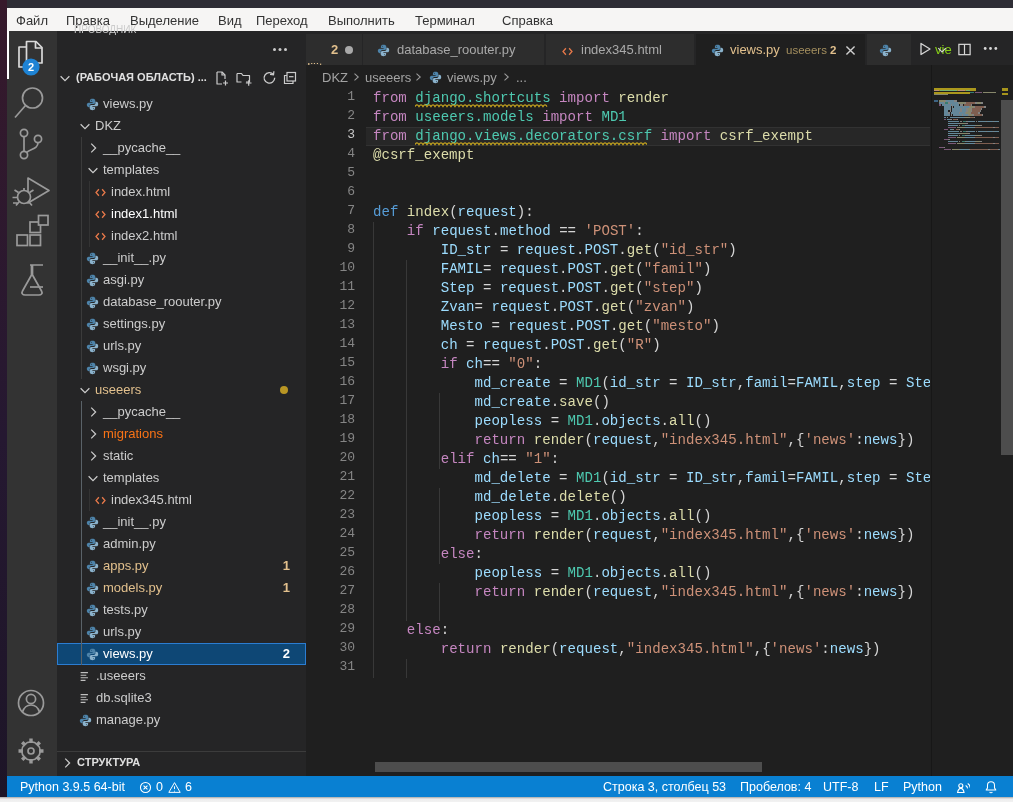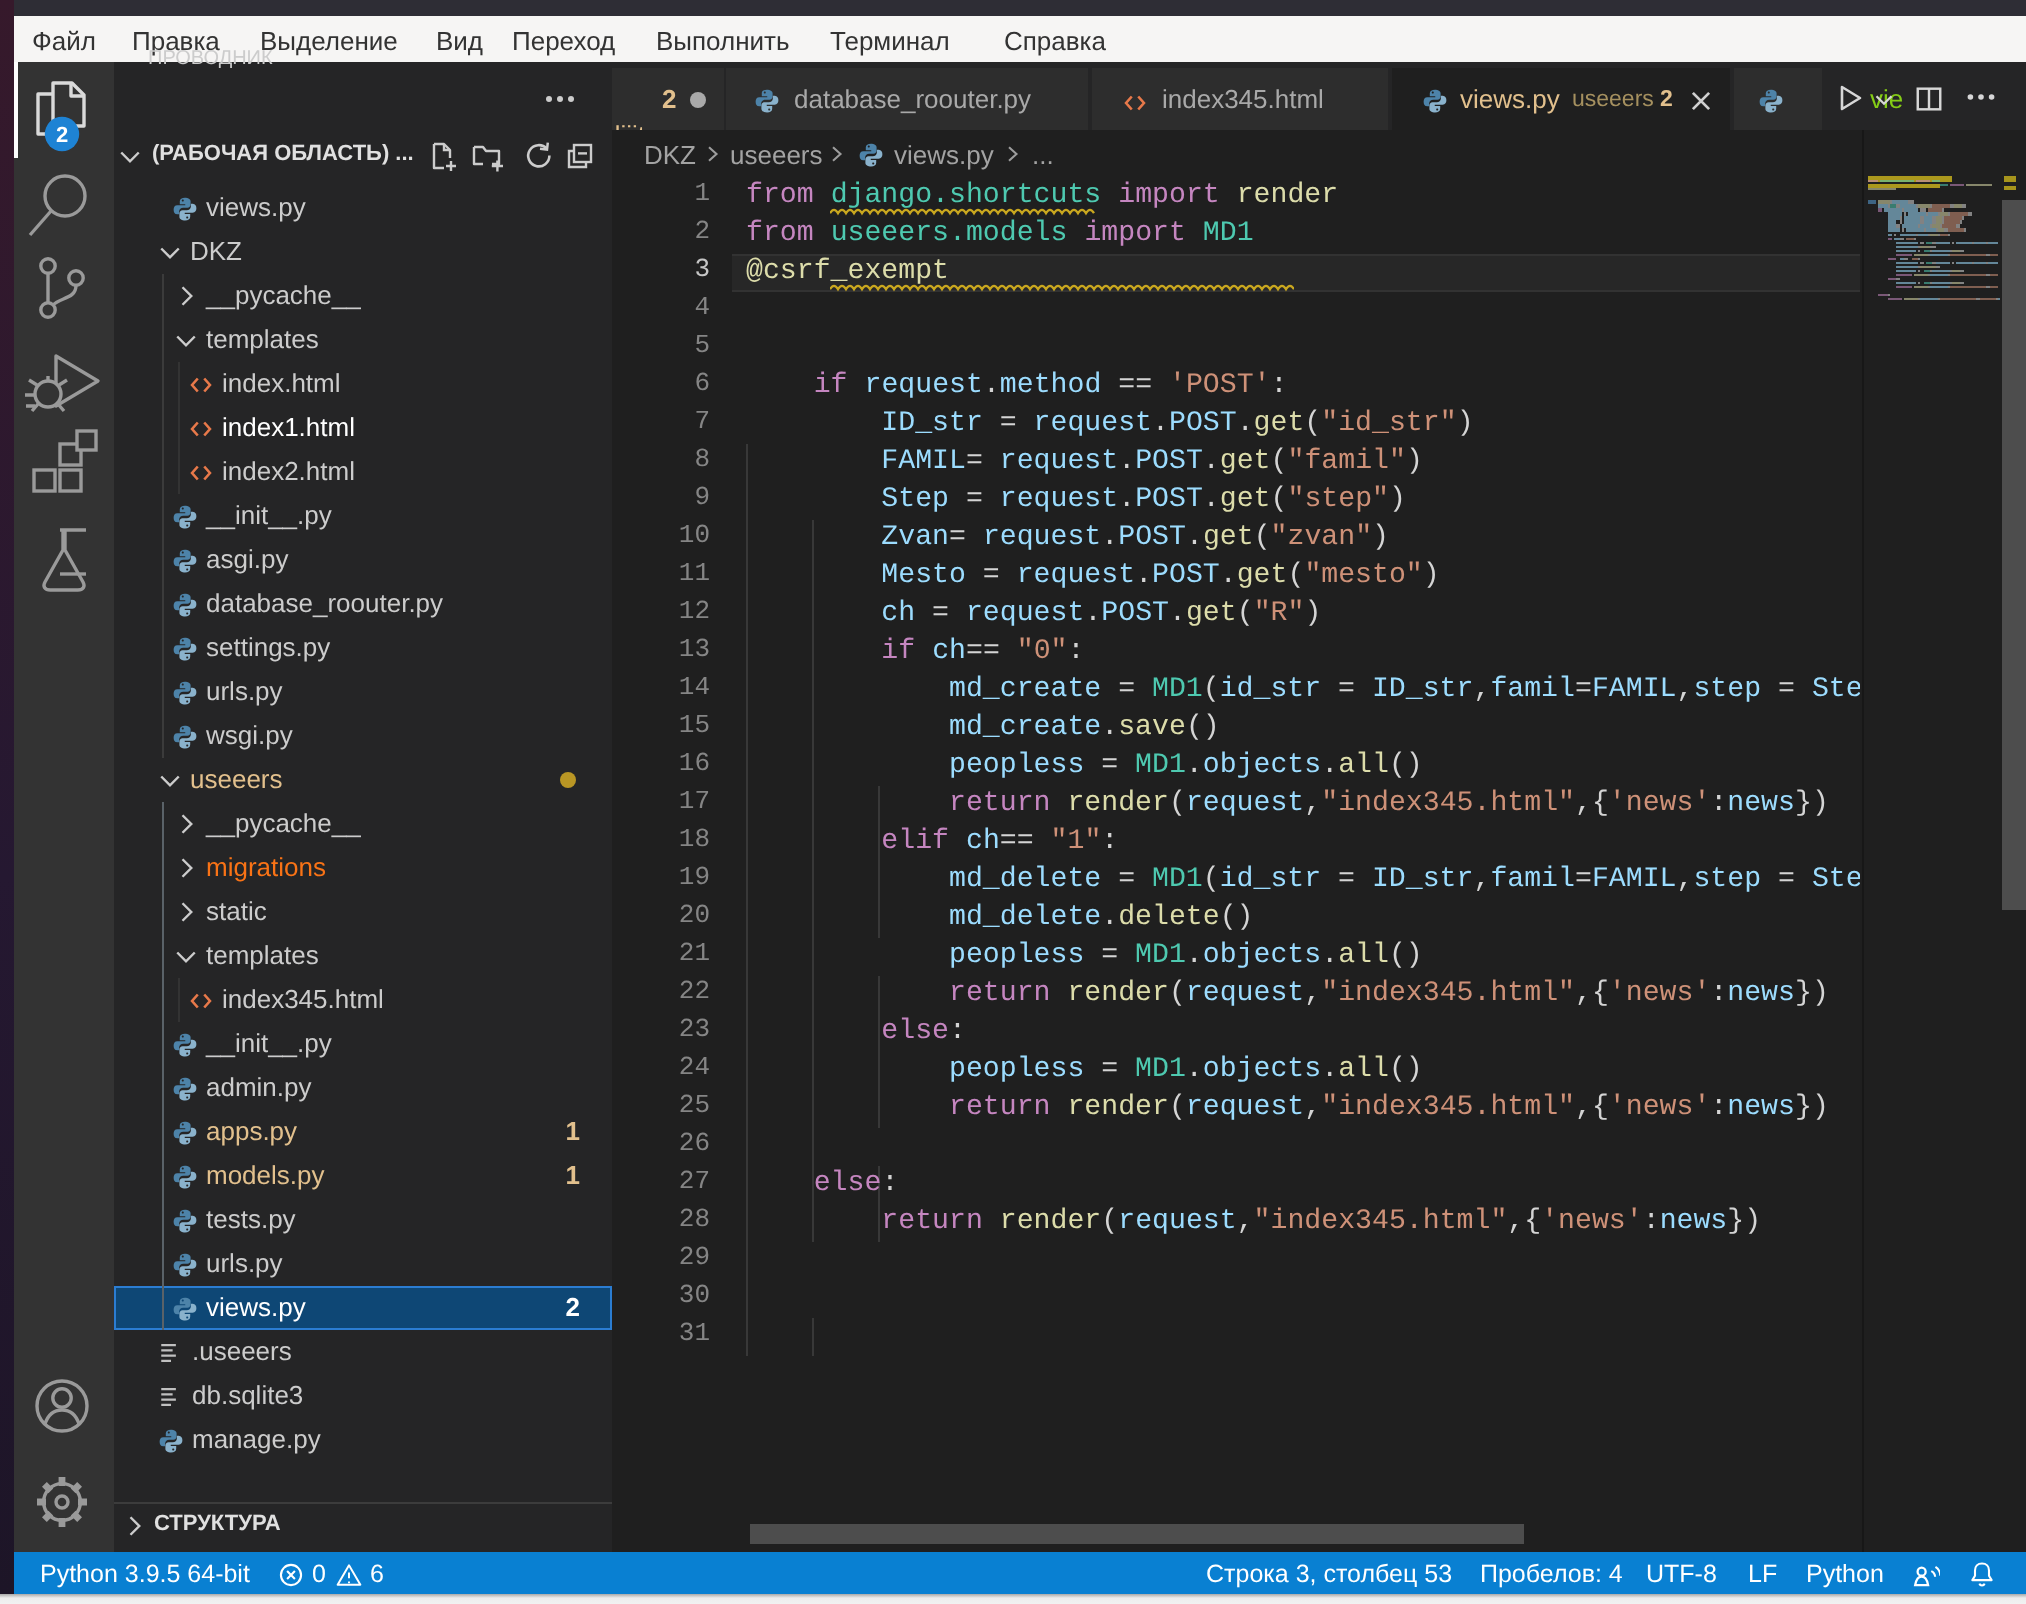--- a/index.html
+++ b/index.html
@@ -398,23 +398,25 @@
 <div class="num">26</div>
 <div class="num">27</div>
 <div class="num">28</div>
 <div class="num">29</div>
 <div class="num">30</div>
 <div class="num">31</div>
 </div>
 <div class="abs" style="left:373px;top:89px;width:557px;overflow:hidden">
 <div class="ln"><span class="ck">from</span> <span class="cm">django.shortcuts</span> <span class="ck">import</span> <span class="cf">render</span></div>
 <div class="ln"><span class="ck">from</span> <span class="cm">useeers.models</span> <span class="ck">import</span> <span class="cm">MD1</span></div>
+<div class="ln"><span class="ck">from</span> <span class="cm">django.views.decorators.csrf</span> <span class="ck">import</span> <span class="cf">csrf_exempt</span></div>
 <div class="ln"><span class="cf">@csrf_exempt</span></div>
 <div class="ln"></div>
 <div class="ln"></div>
+<div class="ln"><span class="cd">def</span> <span class="cf">index</span>(<span class="cv">request</span>):</div>
 <div class="ln">    <span class="ck">if</span> <span class="cv">request</span>.<span class="cv">method</span> == <span class="cs">'POST'</span>:</div>
 <div class="ln">        <span class="cv">ID_str</span> = <span class="cv">request</span>.<span class="cv">POST</span>.<span class="cf">get</span>(<span class="cs">"id_str"</span>)</div>
 <div class="ln">        <span class="cv">FAMIL</span>= <span class="cv">request</span>.<span class="cv">POST</span>.<span class="cf">get</span>(<span class="cs">"famil"</span>)</div>
 <div class="ln">        <span class="cv">Step</span> = <span class="cv">request</span>.<span class="cv">POST</span>.<span class="cf">get</span>(<span class="cs">"step"</span>)</div>
 <div class="ln">        <span class="cv">Zvan</span>= <span class="cv">request</span>.<span class="cv">POST</span>.<span class="cf">get</span>(<span class="cs">"zvan"</span>)</div>
 <div class="ln">        <span class="cv">Mesto</span> = <span class="cv">request</span>.<span class="cv">POST</span>.<span class="cf">get</span>(<span class="cs">"mesto"</span>)</div>
 <div class="ln">        <span class="cv">ch</span> = <span class="cv">request</span>.<span class="cv">POST</span>.<span class="cf">get</span>(<span class="cs">"R"</span>)</div>
 <div class="ln">        <span class="ck">if</span> <span class="cv">ch</span>== <span class="cs">"0"</span>:</div>
 <div class="ln">            <span class="cv">md_create</span> = <span class="cm">MD1</span>(<span class="cv">id_str</span> = <span class="cv">ID_str</span>,<span class="cv">famil</span>=<span class="cv">FAMIL</span>,<span class="cv">step</span> = <span class="cv">Step</span>,=,=)</div>
 <div class="ln">            <span class="cv">md_create</span>.<span class="cf">save</span>()</div>

